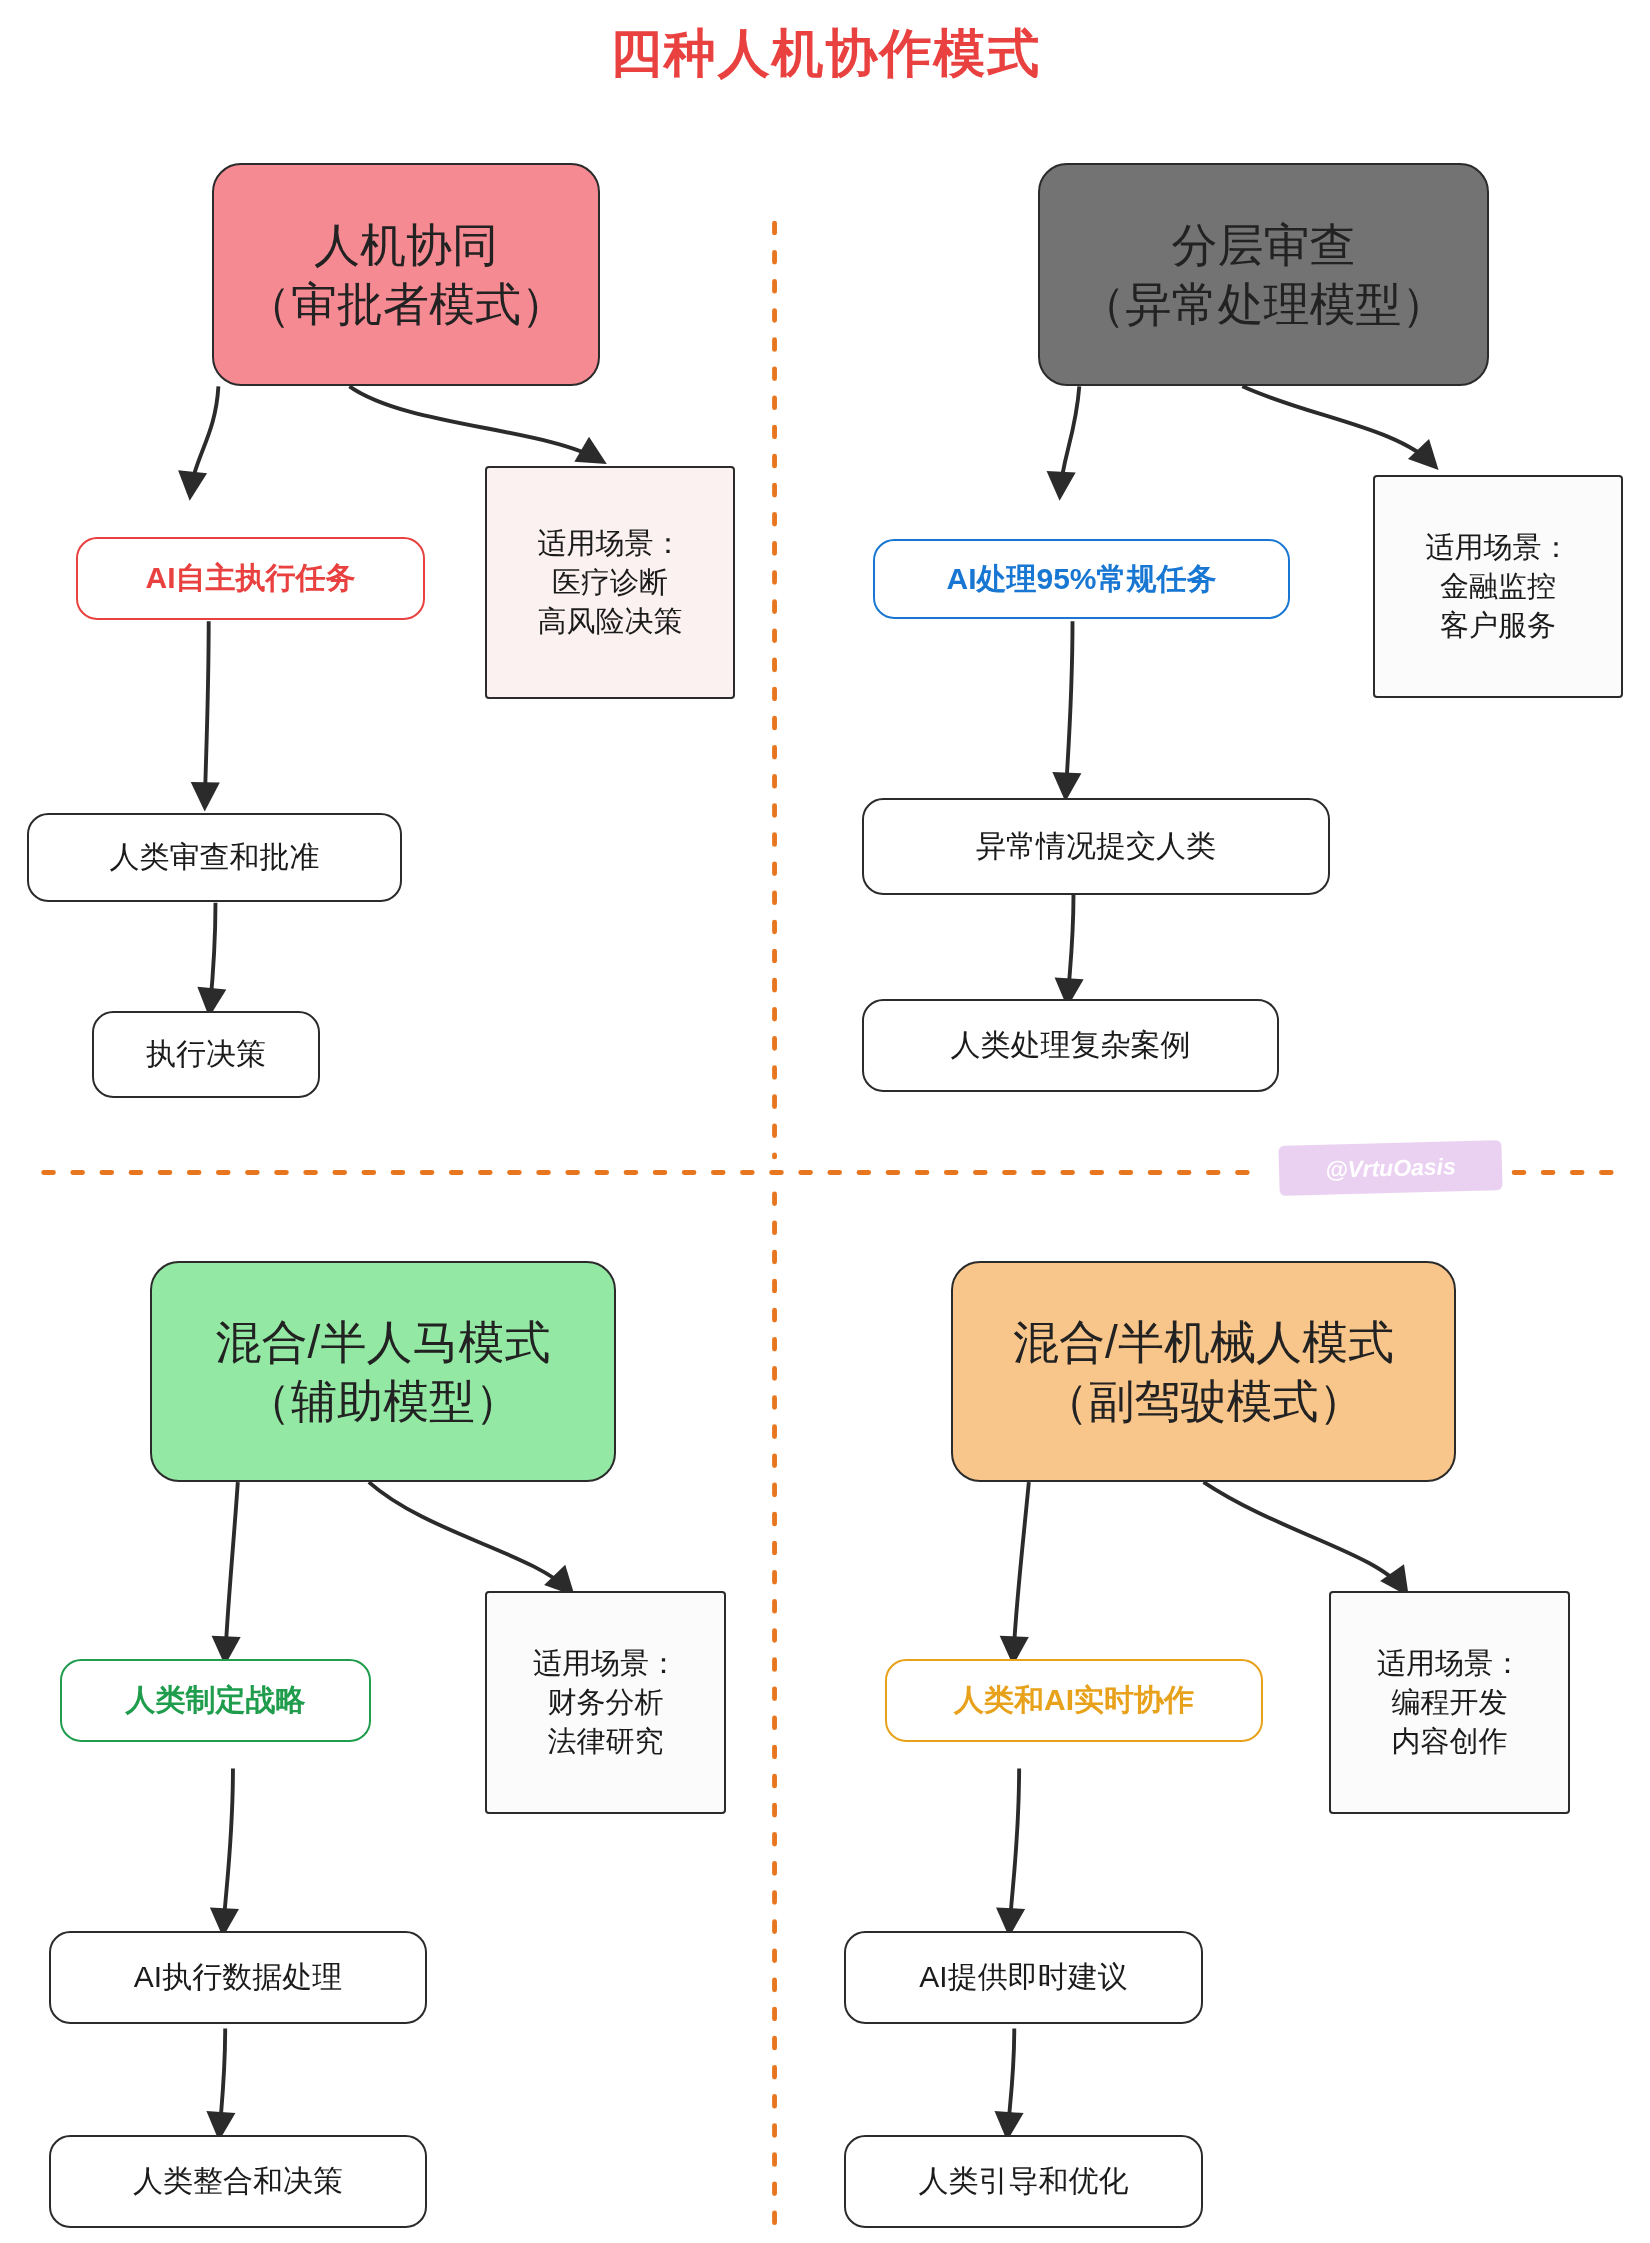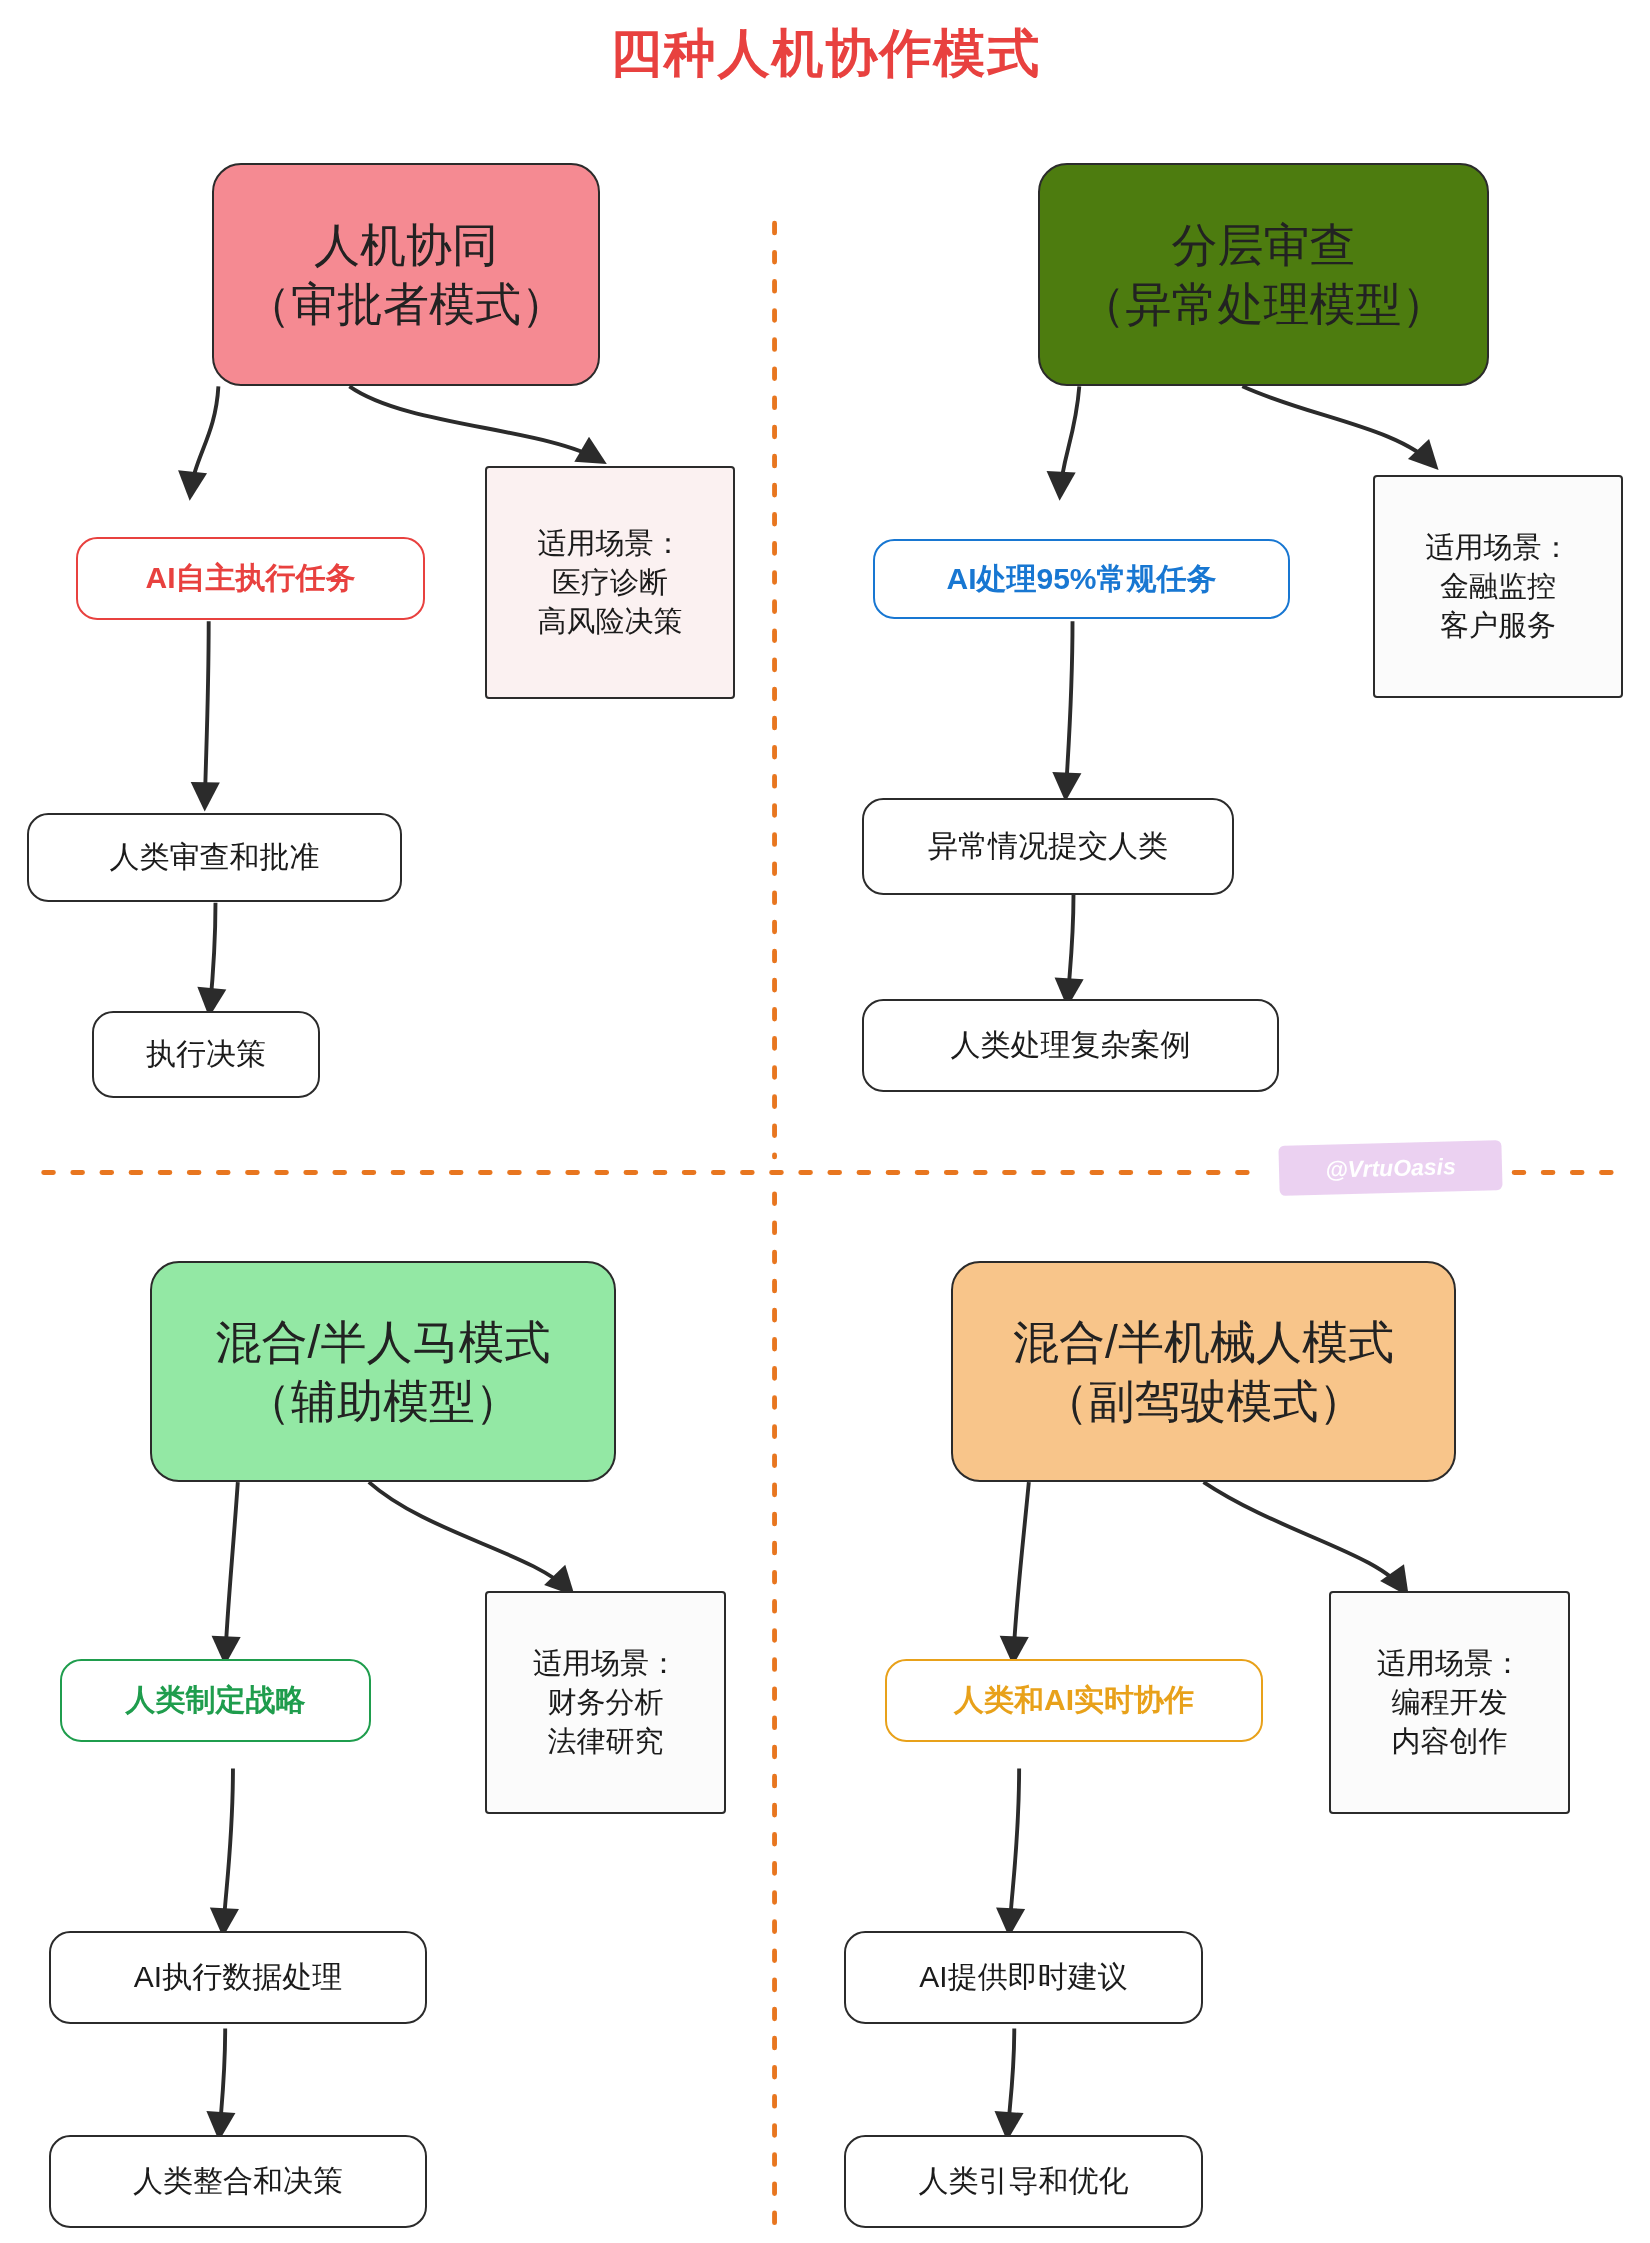--- a/index.html
+++ b/index.html
@@ -43,21 +43,21 @@
     border-style: solid;
     white-space: pre-line;
   }
   .hdr {
     border-radius: 29px;
     border-width: 2.9px;
     font-size: 46px;
     color: #222;
   }
   .hdr.red    { background: #f58a92; border-color: #2b2b2b; }
-  .hdr.blue   { background: #4d7c0f; border-color: #2b2b2b; }
+  .hdr.blue   { background: #737373; border-color: #2b2b2b; }
   .hdr.green  { background: #93e8a4; border-color: #2b2b2b; }
   .hdr.orange { background: #f8c58a; border-color: #2b2b2b; }
 
   .step {
     border-radius: 21.3px;
     border-width: 2.9px;
     border-color: #2b2b2b;
     background: #ffffff;
     font-size: 30px;
     color: #1b1b1b;
@@ -157,21 +157,21 @@
 
 <div class="node hdr blue" style="left:1038px; top:163px; width:451px; height:223px;">分层审查
 （异常处理模型）</div>
 
 <div class="node accent blue" style="left:873px; top:539px; width:417px; height:80px;">AI处理95%常规任务</div>
 
 <div class="node scene plain" style="left:1373px; top:475px; width:250px; height:223px;">适用场景：
 金融监控
 客户服务</div>
 
-<div class="node step" style="left:862px; top:798px; width:372px; height:97px;font-family:Liberation Serif, serif;">异常情况提交人类</div>
+<div class="node step" style="left:862px; top:798px; width:468px; height:97px;font-family:Liberation Serif, serif;">异常情况提交人类</div>
 
 <div class="node step" style="left:862px; top:999px; width:417px; height:93px;">人类处理复杂案例</div>
 
 <div class="node hdr green" style="left:150px; top:1261px; width:466px; height:221px;">混合/半人马模式
 （辅助模型）</div>
 
 <div class="node accent green" style="left:60px; top:1659px; width:311px; height:83px;">人类制定战略</div>
 
 <div class="node scene plain" style="left:485px; top:1591px; width:241px; height:223px;">适用场景：
 财务分析

